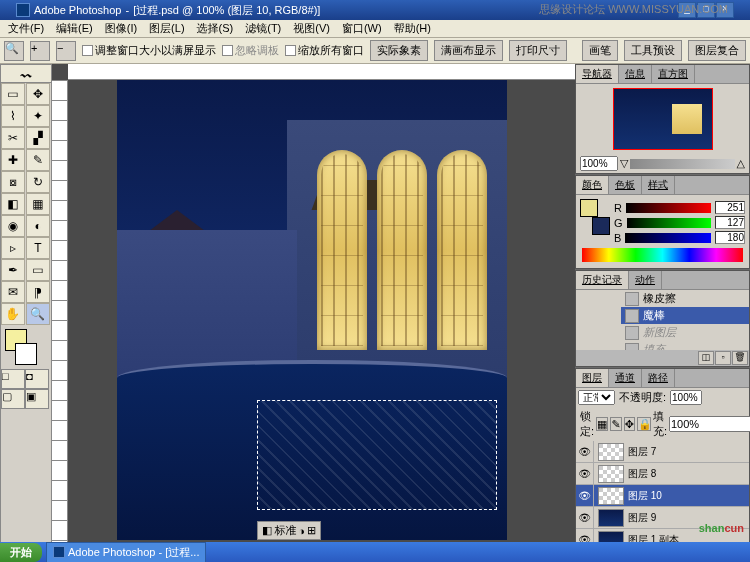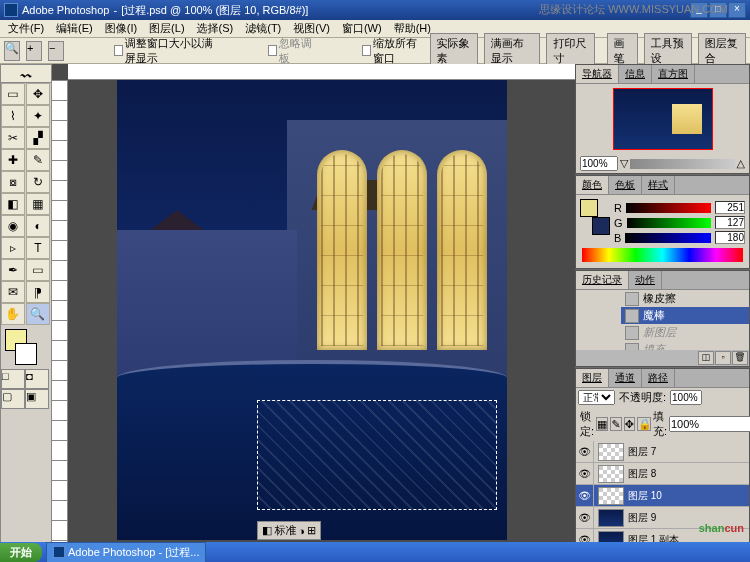--- a/index.html
+++ b/index.html
@@ -1,26 +1,26 @@
 <!DOCTYPE html>
 <html><head>
 <meta charset="utf-8">
 <style>
 * { margin: 0; padding: 0; box-sizing: border-box; font-family: "Microsoft YaHei", SimSun, sans-serif; font-size: 11px; }
 body { width: 750px; height: 562px; background: #fff; overflow: hidden; position: relative; }
-.titlebar { background: linear-gradient(#2d5fb5,#1a3f8a); color: #fff; height: 20px; display: flex; align-items: center; padding: 0 4px; justify-content: space-between; }
+.titlebar { background: linear-gradient(#2d5fb5,#1a3f8a); color: #fff; height: 20px; display: flex; align-items: center; padding: 0 16px; justify-content: space-between; }
 .titlebar-left { display: flex; align-items: center; gap: 4px; }
 .ps-icon { width: 14px; height: 14px; background: #0a3a7a; border: 1px solid #5a8acf; display: inline-block; }
 .win-controls { display: flex; gap: 1px; }
 .win-btn { width: 18px; height: 16px; background: #4a7abf; border: 1px solid #2a5a9f; color: #fff; text-align: center; line-height: 12px; font-size: 10px; }
 .menubar { background: #ece9d8; height: 18px; display: flex; align-items: center; padding: 0 2px; border-bottom: 1px solid #aca899; }
 .menubar span { padding: 0 6px; cursor: default; }
 .options-bar { background: #ece9d8; height: 26px; display: flex; align-items: center; padding: 0 4px; gap: 6px; border-bottom: 1px solid #aca899; }
 .opt-icon { width: 20px; height: 20px; background: #d4d0c8; border: 1px solid #888; }
-.checkbox-item { display: flex; align-items: center; gap: 2px; margin-left: 44px; }
+.checkbox-item { display: flex; align-items: center; gap: 2px; }
 .cb { width: 11px; height: 11px; border: 1px solid #888; background: #fff; }
 .opt-btn { padding: 2px 6px; background: #d4d0c8; border: 1px solid #888; }
 .main-area { display: flex; height: 480px; }
 .toolbox { width: 52px; background: #d4d0c8; border: 1px solid #888; display: flex; flex-direction: column; }
 .tool-grid { display: grid; grid-template-columns: 1fr 1fr; }
 .tool { width: 24px; height: 22px; border: 1px solid #aca899; background: #ece9d8; display: flex; align-items: center; justify-content: center; font-size: 12px; }
 .tool.active { background: #b8c8e8; }
 .swatches { padding: 4px; display: flex; flex-direction: column; gap: 4px; }
 .swatch-fg { width: 22px; height: 22px; background: #f5f0a0; border: 1px solid #000; }
 .swatch-bg { width: 22px; height: 22px; background: #fff; border: 1px solid #000; margin-left: 10px; margin-top: -12px; }

